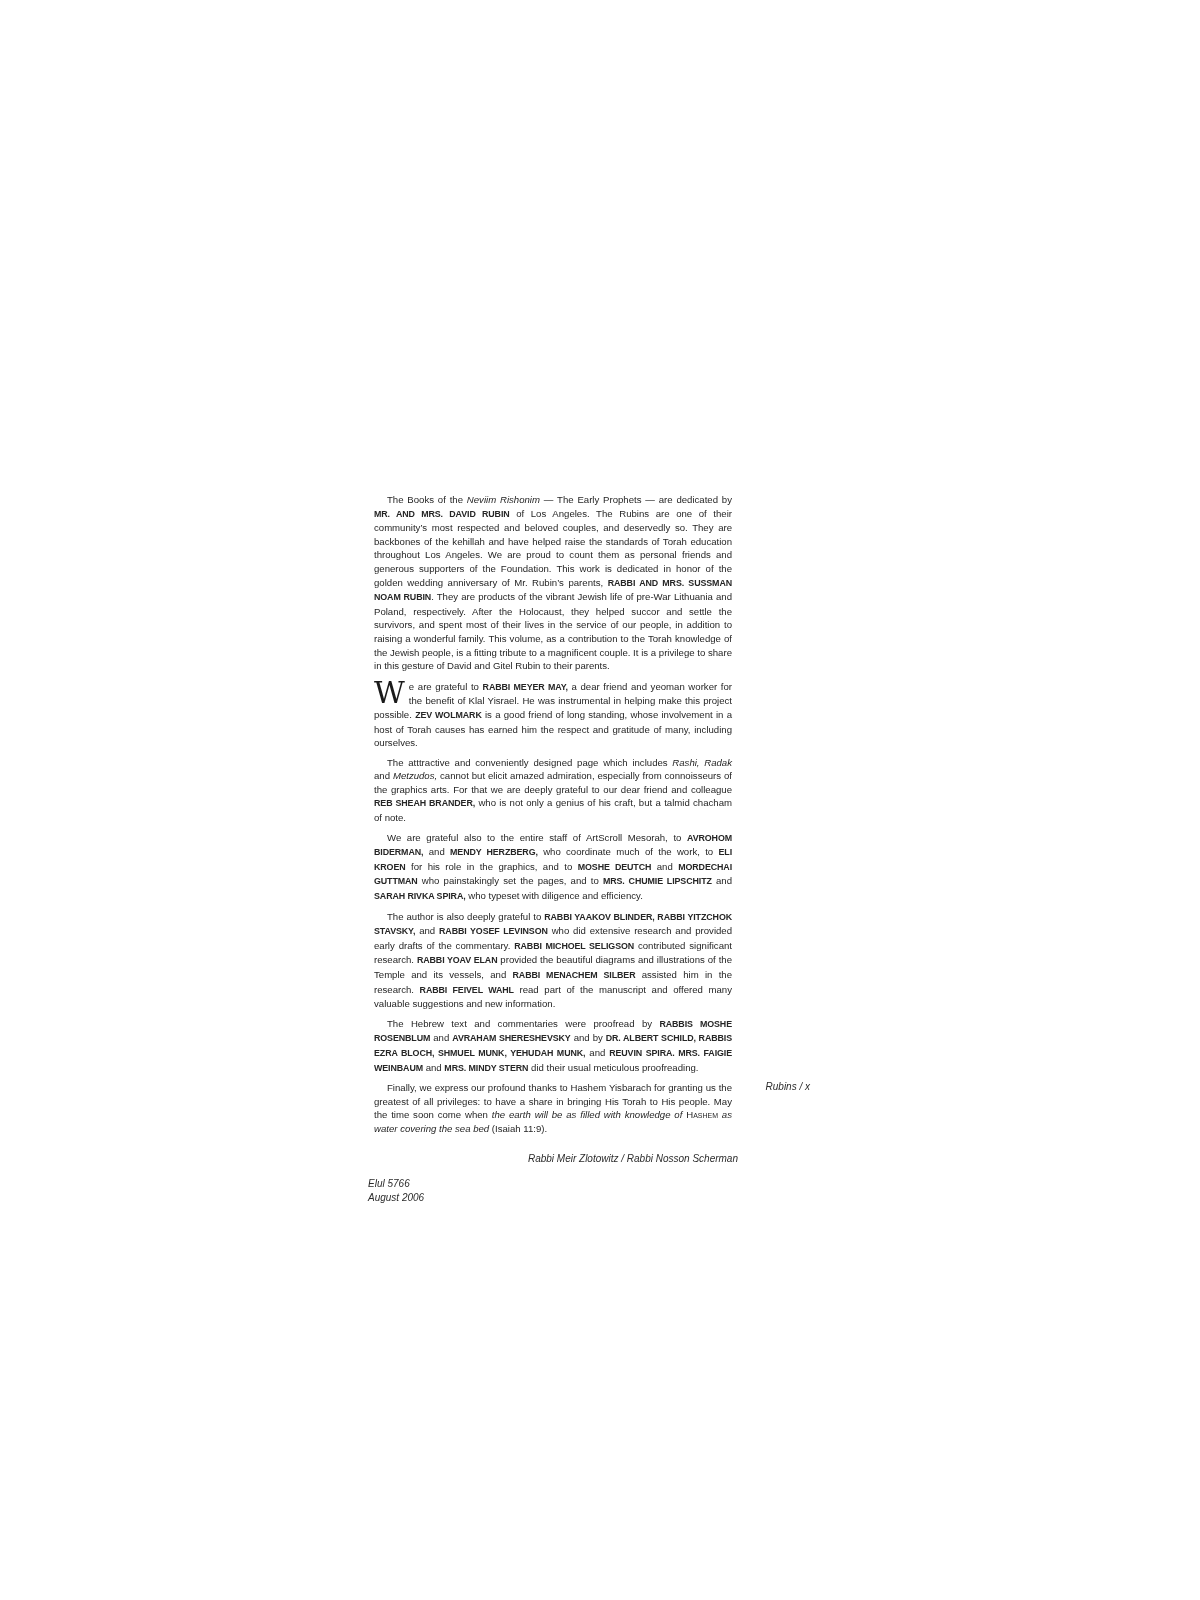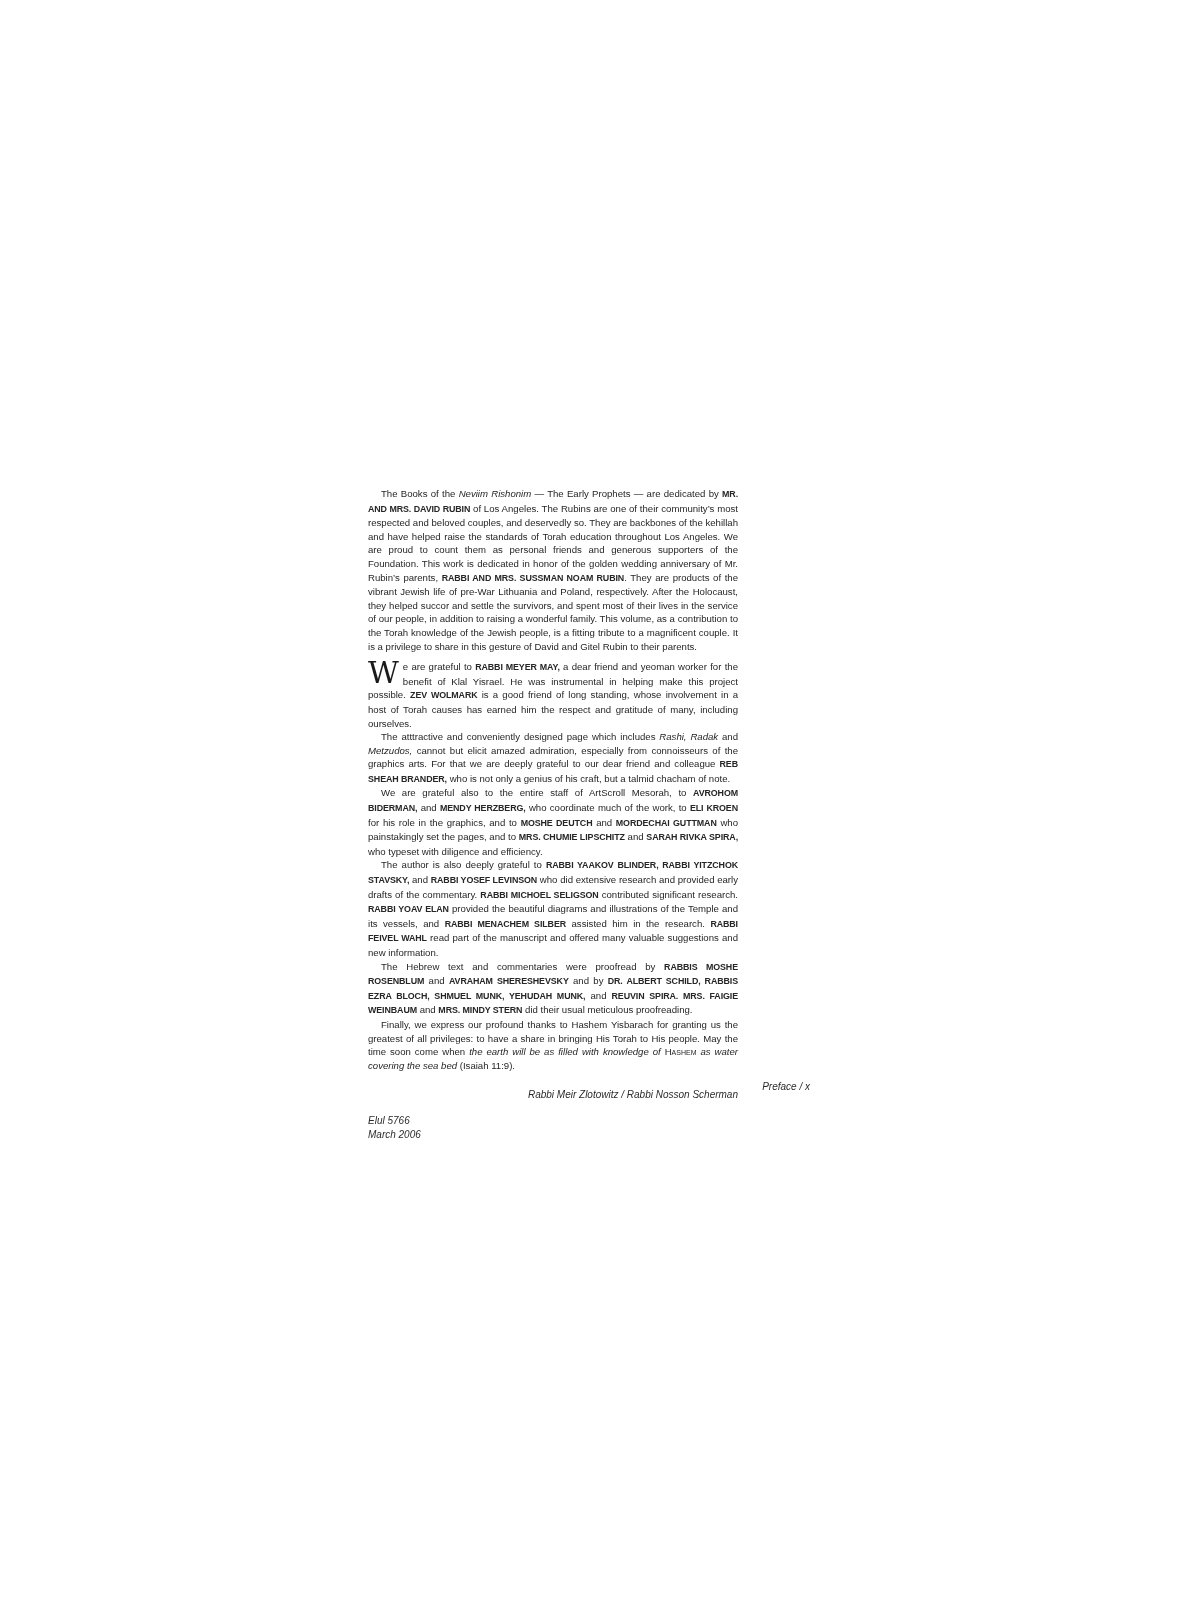--- a/index.html
+++ b/index.html
@@ -20,21 +20,21 @@
     position: absolute;
     left: 368px;
     top: 487px;
     width: 370px;
     font-size: 9.6px;
     line-height: 13.6px;
     text-align: justify;
     color: #262626;
   }
   .para {
-    margin: 0;
+    margin: 6px;
     padding: 0;
   }
   .para.indented {
     text-indent: 13px;
   }
   .para.has-dropcap {
     margin-top: 7px;
     text-indent: 0;
   }
   .dropcap {
@@ -93,16 +93,16 @@
         <p class="para indented"><span>The Books of the </span><span class="seg-i">Neviim Rishonim</span><span> — The Early Prophets — are dedicated by </span><span class="seg-b">MR. AND MRS. DAVID RUBIN</span><span> of Los Angeles. The Rubins are one of their community’s most respected and beloved couples, and deservedly so. They are backbones of the kehillah and have helped raise the standards of Torah education throughout Los Angeles. We are proud to count them as personal friends and generous supporters of the Foundation. This work is dedicated in honor of the golden wedding anniversary of Mr. Rubin’s parents, </span><span class="seg-b">RABBI AND MRS. SUSSMAN NOAM RUBIN</span><span>. They are products of the vibrant Jewish life of pre-War Lithuania and Poland, respectively. After the Holocaust, they helped succor and settle the survivors, and spent most of their lives in the service of our people, in addition to raising a wonderful family. This volume, as a contribution to the Torah knowledge of the Jewish people, is a fitting tribute to a magnificent couple. It is a privilege to share in this gesture of David and Gitel Rubin to their parents.</span></p>
         <p class="para has-dropcap"><span class="dropcap">W</span><span>e are grateful to </span><span class="seg-b">RABBI MEYER MAY,</span><span> a dear friend and yeoman worker for the benefit of Klal Yisrael. He was instrumental in helping make this project possible. </span><span class="seg-b">ZEV WOLMARK</span><span> is a good friend of long standing, whose involvement in a host of Torah causes has earned him the respect and gratitude of many, including ourselves.</span></p>
         <p class="para indented"><span>The atttractive and conveniently designed page which includes </span><span class="seg-i">Rashi, Radak</span><span> and </span><span class="seg-i">Metzudos,</span><span> cannot but elicit amazed admiration, especially from connoisseurs of the graphics arts. For that we are deeply grateful to our dear friend and colleague </span><span class="seg-b">REB SHEAH BRANDER,</span><span> who is not only a genius of his craft, but a talmid chacham of note.</span></p>
         <p class="para indented"><span>We are grateful also to the entire staff of ArtScroll Mesorah, to </span><span class="seg-b">AVROHOM BIDERMAN,</span><span> and </span><span class="seg-b">MENDY HERZBERG,</span><span> who coordinate much of the work, to </span><span class="seg-b">ELI KROEN</span><span> for his role in the graphics, and to </span><span class="seg-b">MOSHE DEUTCH</span><span> and </span><span class="seg-b">MORDECHAI GUTTMAN</span><span> who painstakingly set the pages, and to </span><span class="seg-b">MRS. CHUMIE LIPSCHITZ</span><span> and </span><span class="seg-b">SARAH RIVKA SPIRA,</span><span> who typeset with diligence and efficiency.</span></p>
         <p class="para indented"><span>The author is also deeply grateful to </span><span class="seg-b">RABBI YAAKOV BLINDER, RABBI YITZCHOK STAVSKY,</span><span> and </span><span class="seg-b">RABBI YOSEF LEVINSON</span><span> who did extensive research and provided early drafts of the commentary. </span><span class="seg-b">RABBI MICHOEL SELIGSON</span><span> contributed significant research. </span><span class="seg-b">RABBI YOAV ELAN</span><span> provided the beautiful diagrams and illustrations of the Temple and its vessels, and </span><span class="seg-b">RABBI MENACHEM SILBER</span><span> assisted him in the research. </span><span class="seg-b">RABBI FEIVEL WAHL</span><span> read part of the manuscript and offered many valuable suggestions and new information.</span></p>
         <p class="para indented"><span>The Hebrew text and commentaries were proofread by </span><span class="seg-b">RABBIS MOSHE ROSENBLUM</span><span> and </span><span class="seg-b">AVRAHAM SHERESHEVSKY</span><span> and by </span><span class="seg-b">DR. ALBERT SCHILD, RABBIS EZRA BLOCH, SHMUEL MUNK, YEHUDAH MUNK,</span><span> and </span><span class="seg-b">REUVIN SPIRA. MRS. FAIGIE WEINBAUM</span><span> and </span><span class="seg-b">MRS. MINDY STERN</span><span> did their usual meticulous proofreading.</span></p>
         <p class="para indented"><span>Finally, we express our profound thanks to Hashem Yisbarach for granting us the greatest of all privileges: to have a share in bringing His Torah to His people. May the time soon come when </span><span class="seg-i">the earth will be as filled with knowledge of </span><span class="seg-isc">Hashem</span><span class="seg-i"> as water covering the sea bed</span><span> (Isaiah 11:9).</span></p>
       </div>
     <div class="signature">Rabbi Meir Zlotowitz / Rabbi Nosson Scherman</div>
     <div class="dateline first">Elul 5766</div>
-    <div class="dateline">March 2006</div>
+    <div class="dateline">August 2006</div>
   </div>
-  <div class="page-footer">Preface / x</div>
+  <div class="page-footer">Rubins / x</div>
 </div>
 
 </body></html>

